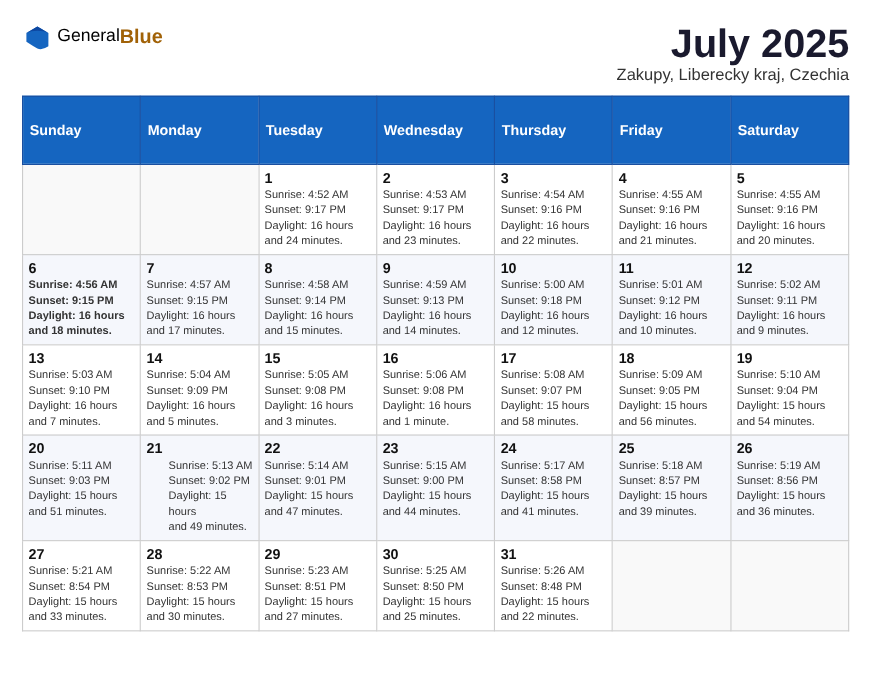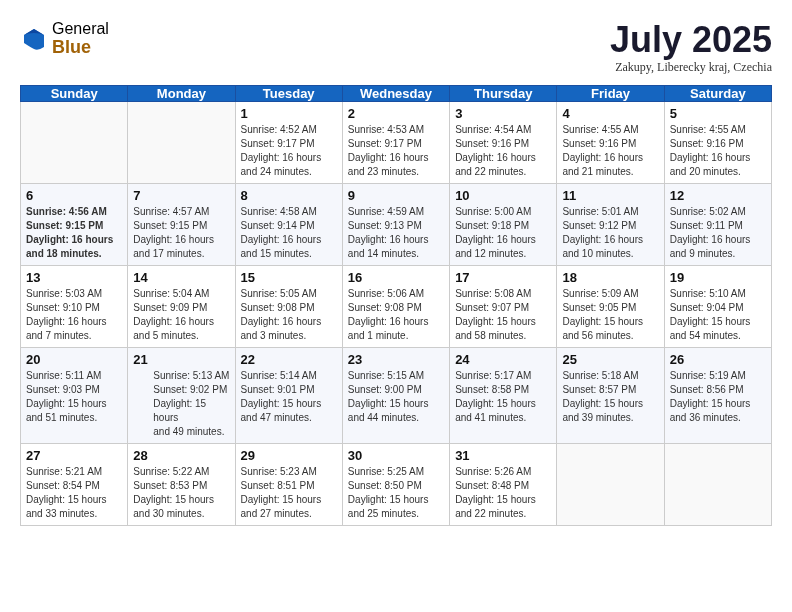--- a/index.html
+++ b/index.html
@@ -16,21 +16,21 @@
       align-items: flex-start;
       margin-bottom: 10px;
     }
     .logo {
       display: flex;
       align-items: center;
       gap: 4px;
     }
     .logo-text {
       display: flex;
-      flex-direction: column;
+      flex-direction: row;
       line-height: 1.1;
     }
     .logo-blue {
       font-size: 18px;
       font-weight: bold;
       color: #a16207;
     }
     .logo-icon {
       width: 28px;
       height: 28px;
@@ -38,34 +38,33 @@
     .title-area {
       text-align: right;
     }
     .month-year {
       font-size: 36px;
       font-weight: bold;
       color: #1a1a2e;
       line-height: 1.1;
     }
     .location {
-      font-size: 12px;
+      font-size: 15px;
       color: #333;
-      font-family: Liberation Serif, serif;
     }
     .calendar {
       width: 100%;
       border-collapse: collapse;
       border: 1px solid #ccc;
     }
     .calendar th {
       background-color: #1565c0;
       color: white;
-      text-align: center;
-      padding: 0 6px;
+      text-align: left;
+      padding: 23px 6px;
       font-size: 13px;
       font-weight: bold;
       border: 1px solid #1a4fa0;
     }
     .calendar td {
       vertical-align: top;
       border: 1px solid #ccc;
       padding: 4px 5px;
       width: 107px;
       min-height: 80px;

